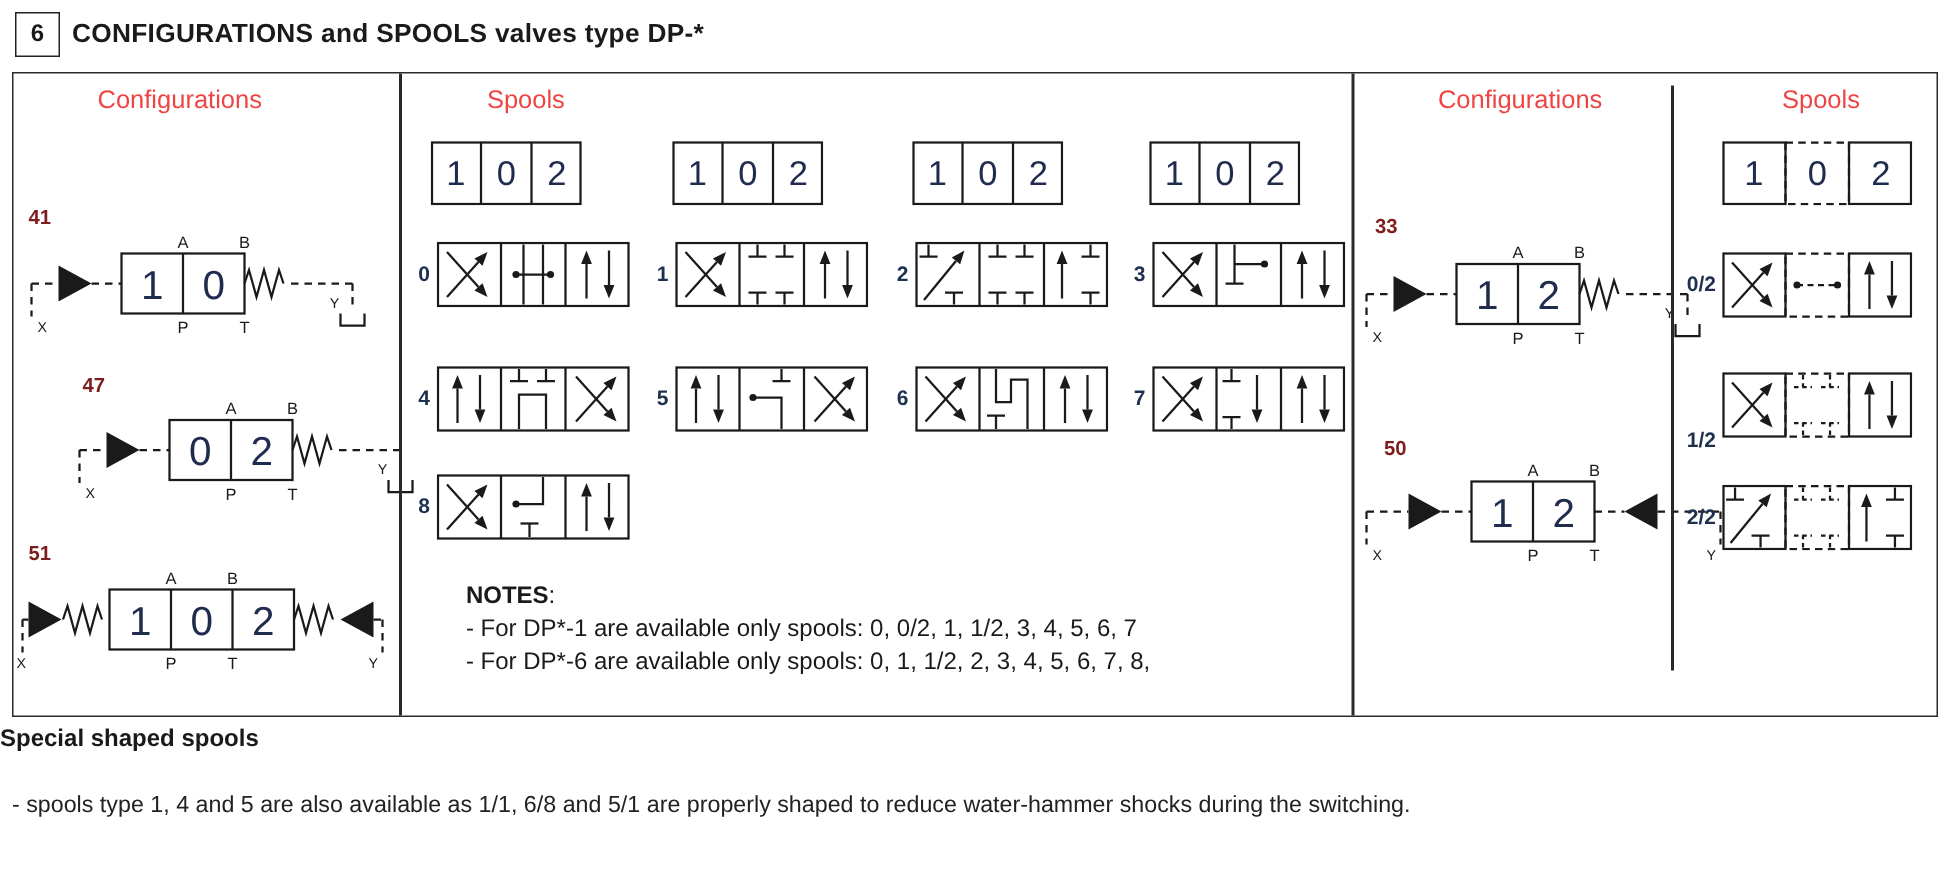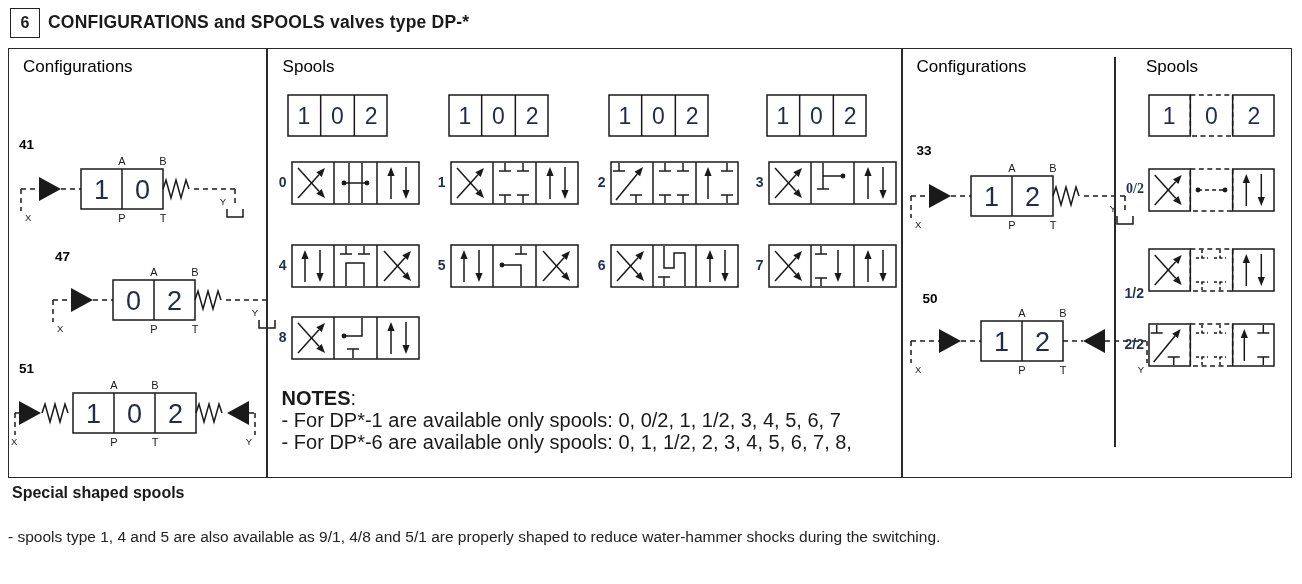--- a/index.html
+++ b/index.html
@@ -3,26 +3,26 @@
 <meta charset="utf-8">
 <style>
   html,body{margin:0;padding:0;background:#fff;}
   .page{position:relative;width:1302px;height:584px;background:#fff;
         font-family:"Liberation Sans",sans-serif;color:#1a1a1a;overflow:hidden;}
   .numbox{position:absolute;left:10px;top:8px;width:28px;height:28px;border:1.6px solid #222;
           display:flex;align-items:center;justify-content:center;font-weight:bold;font-size:16px;}
   .doc-title{position:absolute;left:48px;top:12px;font-weight:bold;font-size:17.5px;letter-spacing:.2px;}
   .frame{position:absolute;left:8px;top:48px;width:1284px;height:430px;border:1.6px solid #2a2a2a;box-sizing:border-box;}
   .sect{position:absolute;top:0;height:100%;}
-  .sect-title{position:absolute;font-size:17px;color:#000000;}
+  .sect-title{position:absolute;font-size:17px;color:#ef4444;margin-left:42px;}
   .divider{position:absolute;top:0;bottom:0;width:1.6px;background:#2a2a2a;}
   .thin-div{position:absolute;width:1.5px;background:#2a2a2a;}
-  .cfg-id{position:absolute;font-weight:bold;font-size:13.5px;color:#000000;}
+  .cfg-id{position:absolute;font-weight:bold;font-size:13.5px;color:#7f1d1d;}
   .spool-id{position:absolute;font-weight:bold;font-size:14px;color:#1e3050;text-align:right;}
-  .notes{position:absolute;font-size:20px;line-height:22px;}
+  .notes{position:absolute;font-size:16px;line-height:22px;margin-left:29px;}
   .notes .ttl{font-weight:bold;}
   .footer-title{position:absolute;font-weight:bold;font-size:16px;}
   .footer-line{position:absolute;font-size:15.5px;color:#222;}
   b{font-weight:normal;}
 </style>
 </head>
 <body>
 
 <div class="page">
   <div class="numbox">
@@ -427,21 +427,21 @@
       <div class="thin-div" style="left:0;top:8px;height:390px;"></div>
       <div class="sect-title" style="left:32px;top:8px;">Spools</div>
     <div style="position: absolute; left: 34px; top: 45px;"><svg width="127" height="43" viewBox="0 0 127 43">
             <rect x="1" y="1" width="41.333333333333336" height="41" stroke="#1a1a1a" stroke-width="1.5" fill="none"></rect>
             <rect x="84.66666666666667" y="1" width="41.333333333333336" height="41" stroke="#1a1a1a" stroke-width="1.5" fill="none"></rect>
             <rect x="42.333333333333336" y="1" width="42.333333333333336" height="41" stroke="#1a1a1a" stroke-width="1.5" fill="none" stroke-dasharray="5,3.5"></rect>
             <text x="21.166666666666668" y="29.5" text-anchor="middle" font-size="23" fill="#1f2c4e" font-family="Liberation Sans, sans-serif">1</text>
             <text x="63.5" y="29.5" text-anchor="middle" font-size="23" fill="#1f2c4e" font-family="Liberation Sans, sans-serif">0</text>
             <text x="105.83333333333334" y="29.5" text-anchor="middle" font-size="23" fill="#1f2c4e" font-family="Liberation Sans, sans-serif">2</text>
           </svg></div>
-        <div class="spool-id" style="position: absolute; left: 0px; top: 132px; width: 30px; font-family: Liberation Serif, serif;">0/2</div>
+        <div class="spool-id" style="position: absolute; left: 0px; top: 132px; width: 30px;">0/2</div>
         <div style="position: absolute; left: 34px; top: 119px; width: 127px; height: 44px;"><svg width="127" height="44" viewBox="0 0 127 44">
             <rect x="1" y="1" width="41.333333333333336" height="42" stroke="#1a1a1a" stroke-width="1.5" fill="none"></rect>
             <rect x="84.66666666666667" y="1" width="41.333333333333336" height="42" stroke="#1a1a1a" stroke-width="1.5" fill="none"></rect>
             <rect x="42.333333333333336" y="1" width="42.333333333333336" height="42" stroke="#1a1a1a" stroke-width="1.5" fill="none" stroke-dasharray="5,3.5"></rect>
             <g transform="translate(-0.3,0)">
               <line x1="7" y1="37" x2="27.979317415397954" y2="13.689647316224494" stroke="#1a1a1a" stroke-width="1.5" fill="none"></line>
               <polygon points="34,7 30.7,16.1 25.3,11.3" fill="#1a1a1a"></polygon>
               <line x1="7" y1="7" x2="27.979317415397954" y2="30.310352683775506" stroke="#1a1a1a" stroke-width="1.5" fill="none"></line>
               <polygon points="34,37 25.3,32.7 30.7,27.9" fill="#1a1a1a"></polygon>
             </g>
@@ -513,17 +513,17 @@
               <polygon points="12,6 15.6,15.0 8.4,15.0" fill="#1a1a1a"></polygon>
               <line x1="31" y1="2" x2="31" y2="10" stroke="#1a1a1a" stroke-width="1.5" fill="none"></line>
               <line x1="25" y1="10" x2="37" y2="10" stroke="#1a1a1a" stroke-width="1.5" fill="none"></line>
               <line x1="31" y1="42" x2="31" y2="34" stroke="#1a1a1a" stroke-width="1.5" fill="none"></line>
               <line x1="25" y1="34" x2="37" y2="34" stroke="#1a1a1a" stroke-width="1.5" fill="none"></line>
             </g>
           </svg></div>
       </div>
   </div>
 
-  <div class="footer-title" style="left:12px;top:484px;">Special shaped spools</div>
+  <div class="footer-title" style="left:0;top:484px;">Special shaped spools</div>
   <div class="footer-line" style="left:8px;top:528px;" id="footer-l1">
-      <div><span>- spools type </span><b>1, 4</b><span> and </span><b>5</b><span> are also available as </span><b>9/1, 4/8</b><span> and </span><b>5/1</b><span> are properly shaped to reduce water-hammer shocks during  the switching.</span></div>
+      <div><span>- spools type </span><b>1, 4</b><span> and </span><b>5</b><span> are also available as </span><b>1/1, 6/8</b><span> and </span><b>5/1</b><span> are properly shaped to reduce water-hammer shocks during  the switching.</span></div>
     </div>
 </div>
 
 </body></html>

